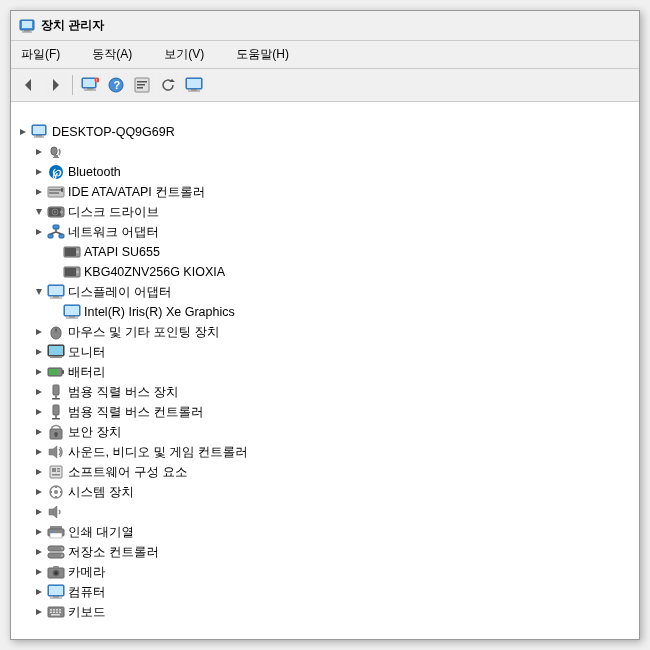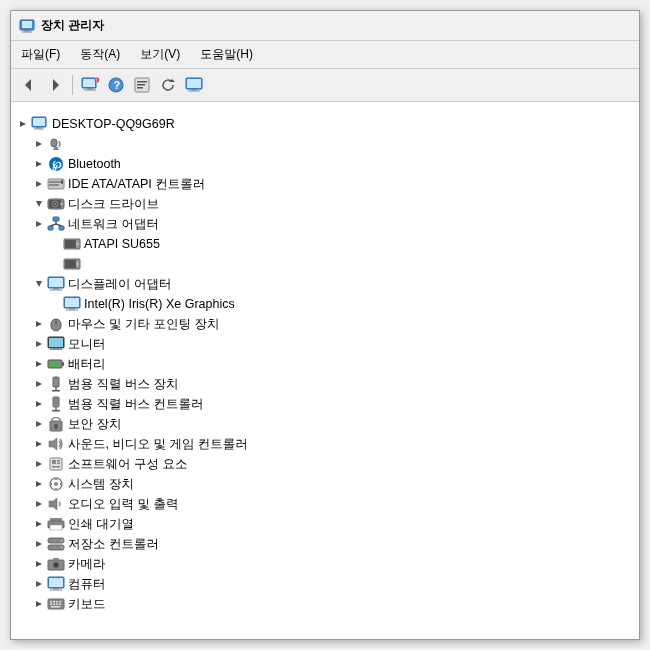--- a/index.html
+++ b/index.html
@@ -38,21 +38,21 @@
       height: 16px;
       display: inline-flex;
       align-items: center;
       justify-content: center;
     }
     .menu-bar {
       background: #f0f0f0;
       border-bottom: 1px solid #ccc;
       padding: 3px 4px;
       display: flex;
-      gap: 8px;
+      gap: 20px;
       font-size: 12px;
     }
     .menu-item {
       padding: 2px 6px;
       cursor: default;
     }
     .toolbar {
       background: #f0f0f0;
       border-bottom: 1px solid #ccc;
       padding: 4px 6px;
@@ -73,21 +73,21 @@
     .toolbar-sep {
       width: 1px;
       height: 20px;
       background: #bbb;
       margin: 0 3px;
     }
     .content {
       flex: 1;
       overflow-y: auto;
       background: #fff;
-      padding: 12px 0;
+      padding: 20px 0;
     }
     .tree-item {
       display: flex;
       align-items: center;
       padding: 1px 0;
       cursor: default;
       user-select: none;
       white-space: nowrap;
     }
     .expand-btn {
@@ -322,20 +322,21 @@
       <span class="expand-btn" style="visibility:hidden;">
         <svg width="10" height="10" viewBox="0 0 10 10"></svg>
       </span>
       <span class="item-icon">
         <svg width="18" height="12" viewBox="0 0 18 12">
           <rect x="1" y="1" width="16" height="10" rx="1" fill="#999" stroke="#666" stroke-width="1"></rect>
           <rect x="2" y="2" width="11" height="8" fill="#555"></rect>
           <circle cx="14.5" cy="6" r="1.5" fill="#bbb"></circle>
         </svg>
       </span>
+      <span class="item-label">KBG40ZNV256G KIOXIA</span>
     </div>
 
     <div class="tree-item level1">
       <span class="expand-btn">
         <svg width="10" height="10" viewBox="0 0 10 10">
             <polygon points="2,2 8,5 2,8" fill="#555" transform="rotate(90,5,5)"></polygon>
           </svg>
       </span>
       <span class="item-icon">
         <svg width="18" height="16" viewBox="0 0 18 16">
@@ -520,21 +521,20 @@
         <svg width="10" height="10" viewBox="0 0 10 10">
             <polygon points="2,2 8,5 2,8" fill="#555"></polygon>
           </svg>
       </span>
       <span class="item-icon">
         <svg width="16" height="16" viewBox="0 0 16 16">
           <polygon points="1,5 5,5 9,2 9,14 5,11 1,11" fill="#888" stroke="#666" stroke-width="0.5"></polygon>
           <path d="M11 6 Q13 8 11 10" stroke="#888" stroke-width="1.5" fill="none"></path>
         </svg>
       </span>
-      <span class="item-label">오디오 입력 및 출력</span>
     </div>
 
     <div class="tree-item level1">
       <span class="expand-btn">
         <svg width="10" height="10" viewBox="0 0 10 10">
             <polygon points="2,2 8,5 2,8" fill="#555"></polygon>
           </svg>
       </span>
       <span class="item-icon">
         <svg width="18" height="14" viewBox="0 0 18 14">

